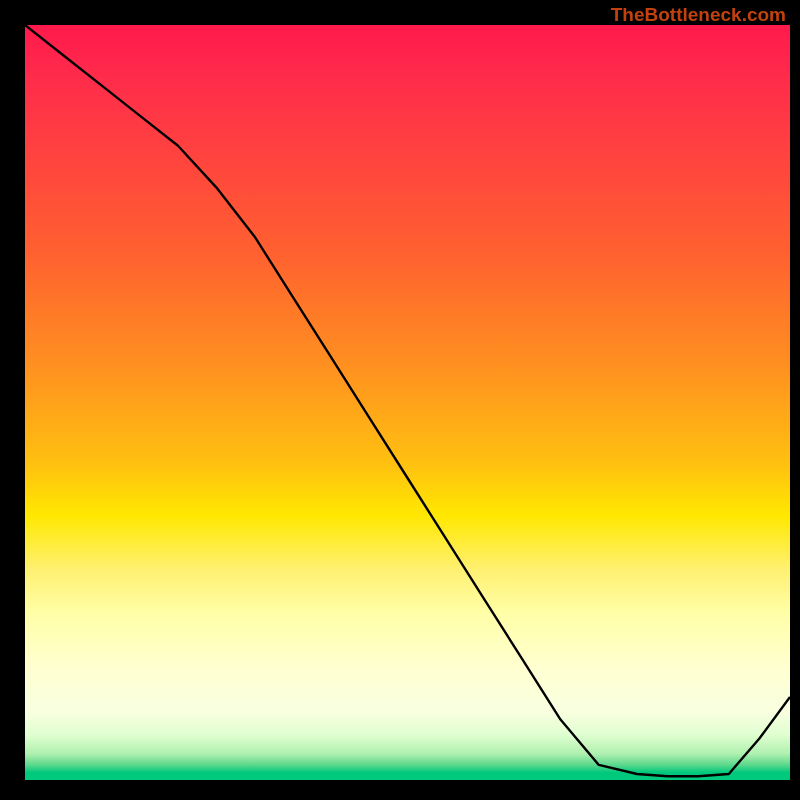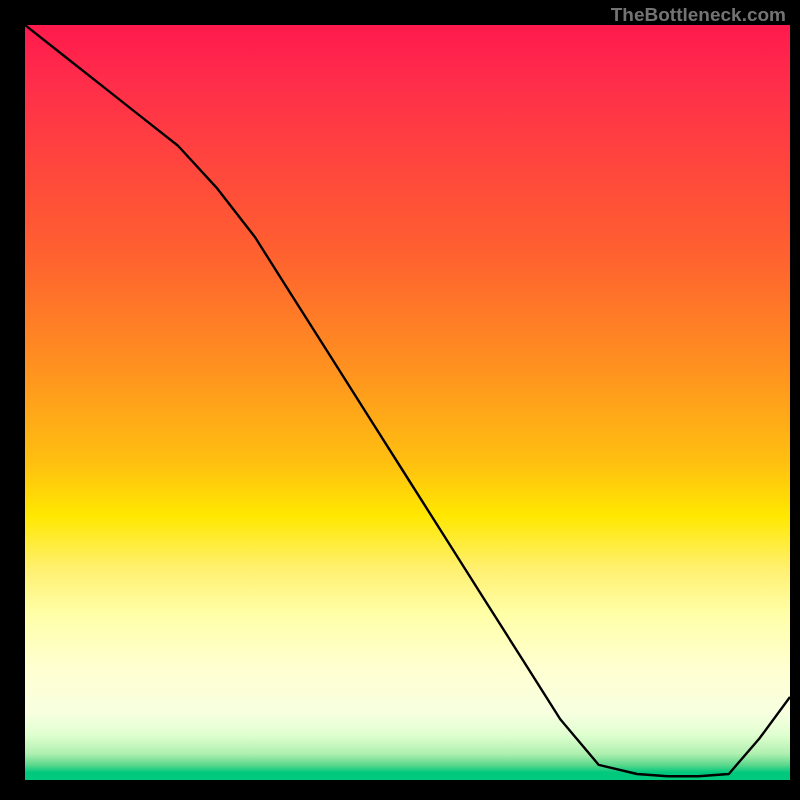--- a/index.html
+++ b/index.html
@@ -8,21 +8,21 @@
     height: 800px;
     background: #000;
     font-family: Arial, sans-serif;
     overflow: hidden;
     position: relative;
   }
   .watermark {
     position: absolute;
     top: 4px;
     right: 14px;
-    color: #737373;
+    color: #c2410c;
     font-size: 19px;
     font-weight: bold;
     z-index: 50;
     text-align: right;
   }
   .plot-area {
     position: absolute;
     left: 25px;
     top: 25px;
     width: 765px;

